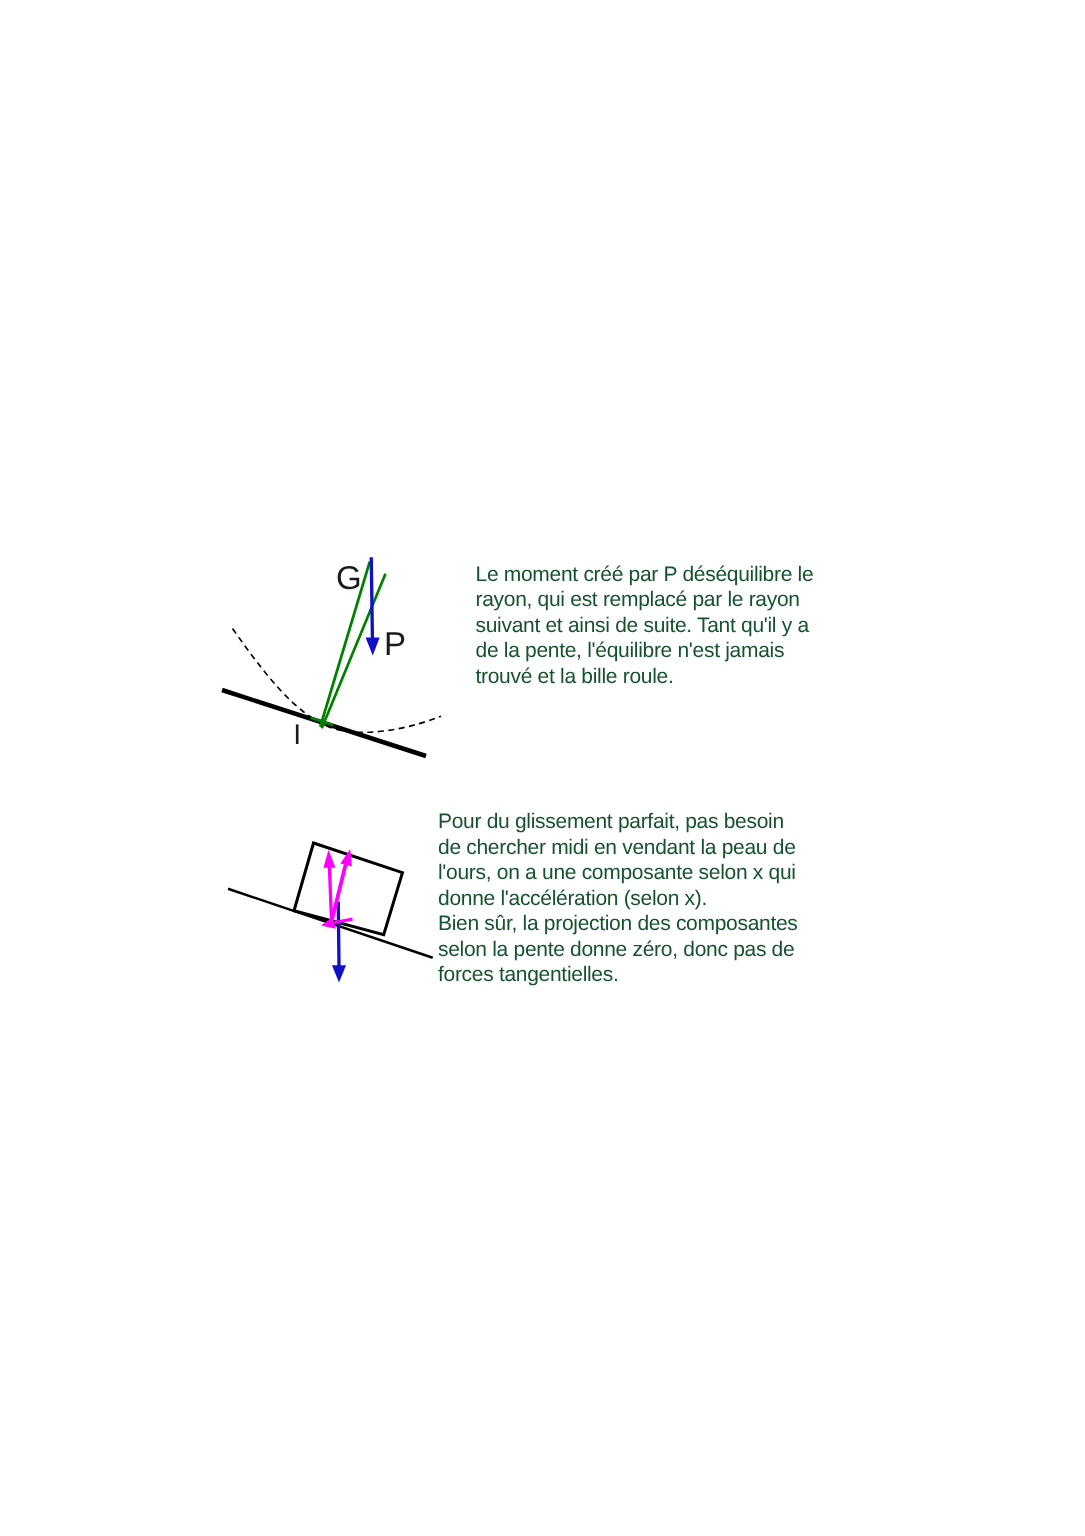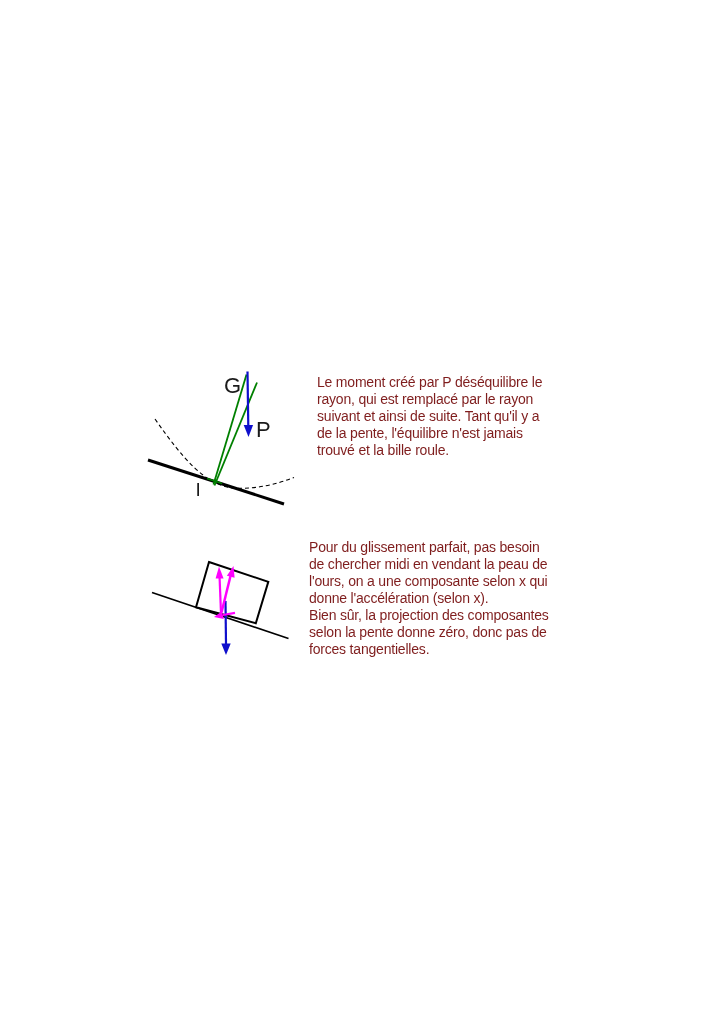--- a/index.html
+++ b/index.html
@@ -21,29 +21,29 @@
     width: 723px;
     height: 1024px;
     display: block;
   }
   .para {
     position: absolute;
     white-space: pre-line;
     font-size: 14px;
     line-height: 17px;
     letter-spacing: -0.2px;
-    color: #7f1d1d;
+    color: #14532d;
   }
   #para-moment {
     left: 317px;
     top: 374px;
     width: 268px;
   }
   #para-glissement {
-    left: 309px;
+    left: 292px;
     top: 539px;
     width: 278px;
   }
   .fig-label {
     font-family: "Liberation Sans", sans-serif;
     fill: #1b1b1b;
   }
 </style>
 </head>
 <body style="background: rgb(255, 255, 255);">

